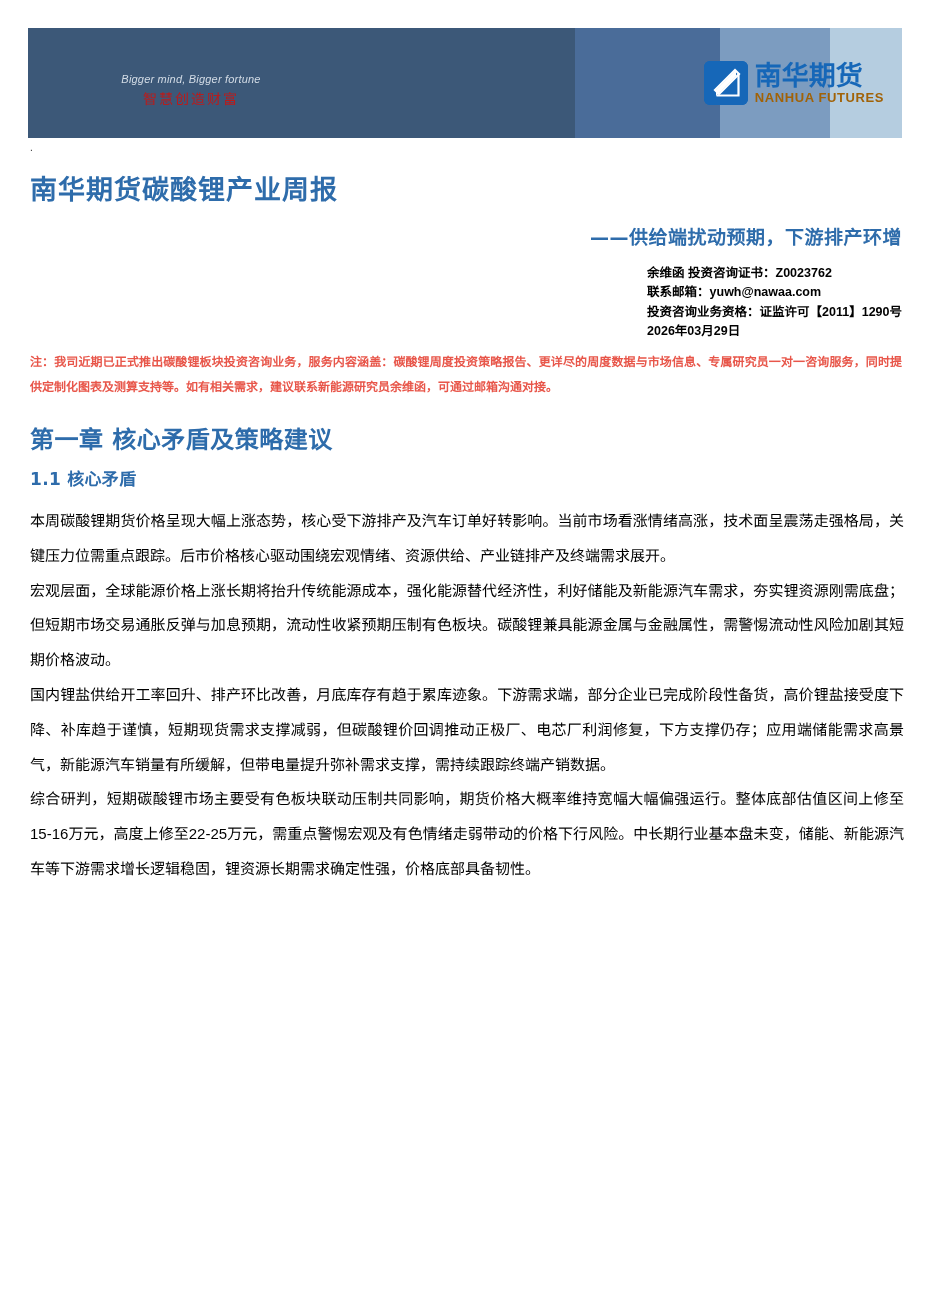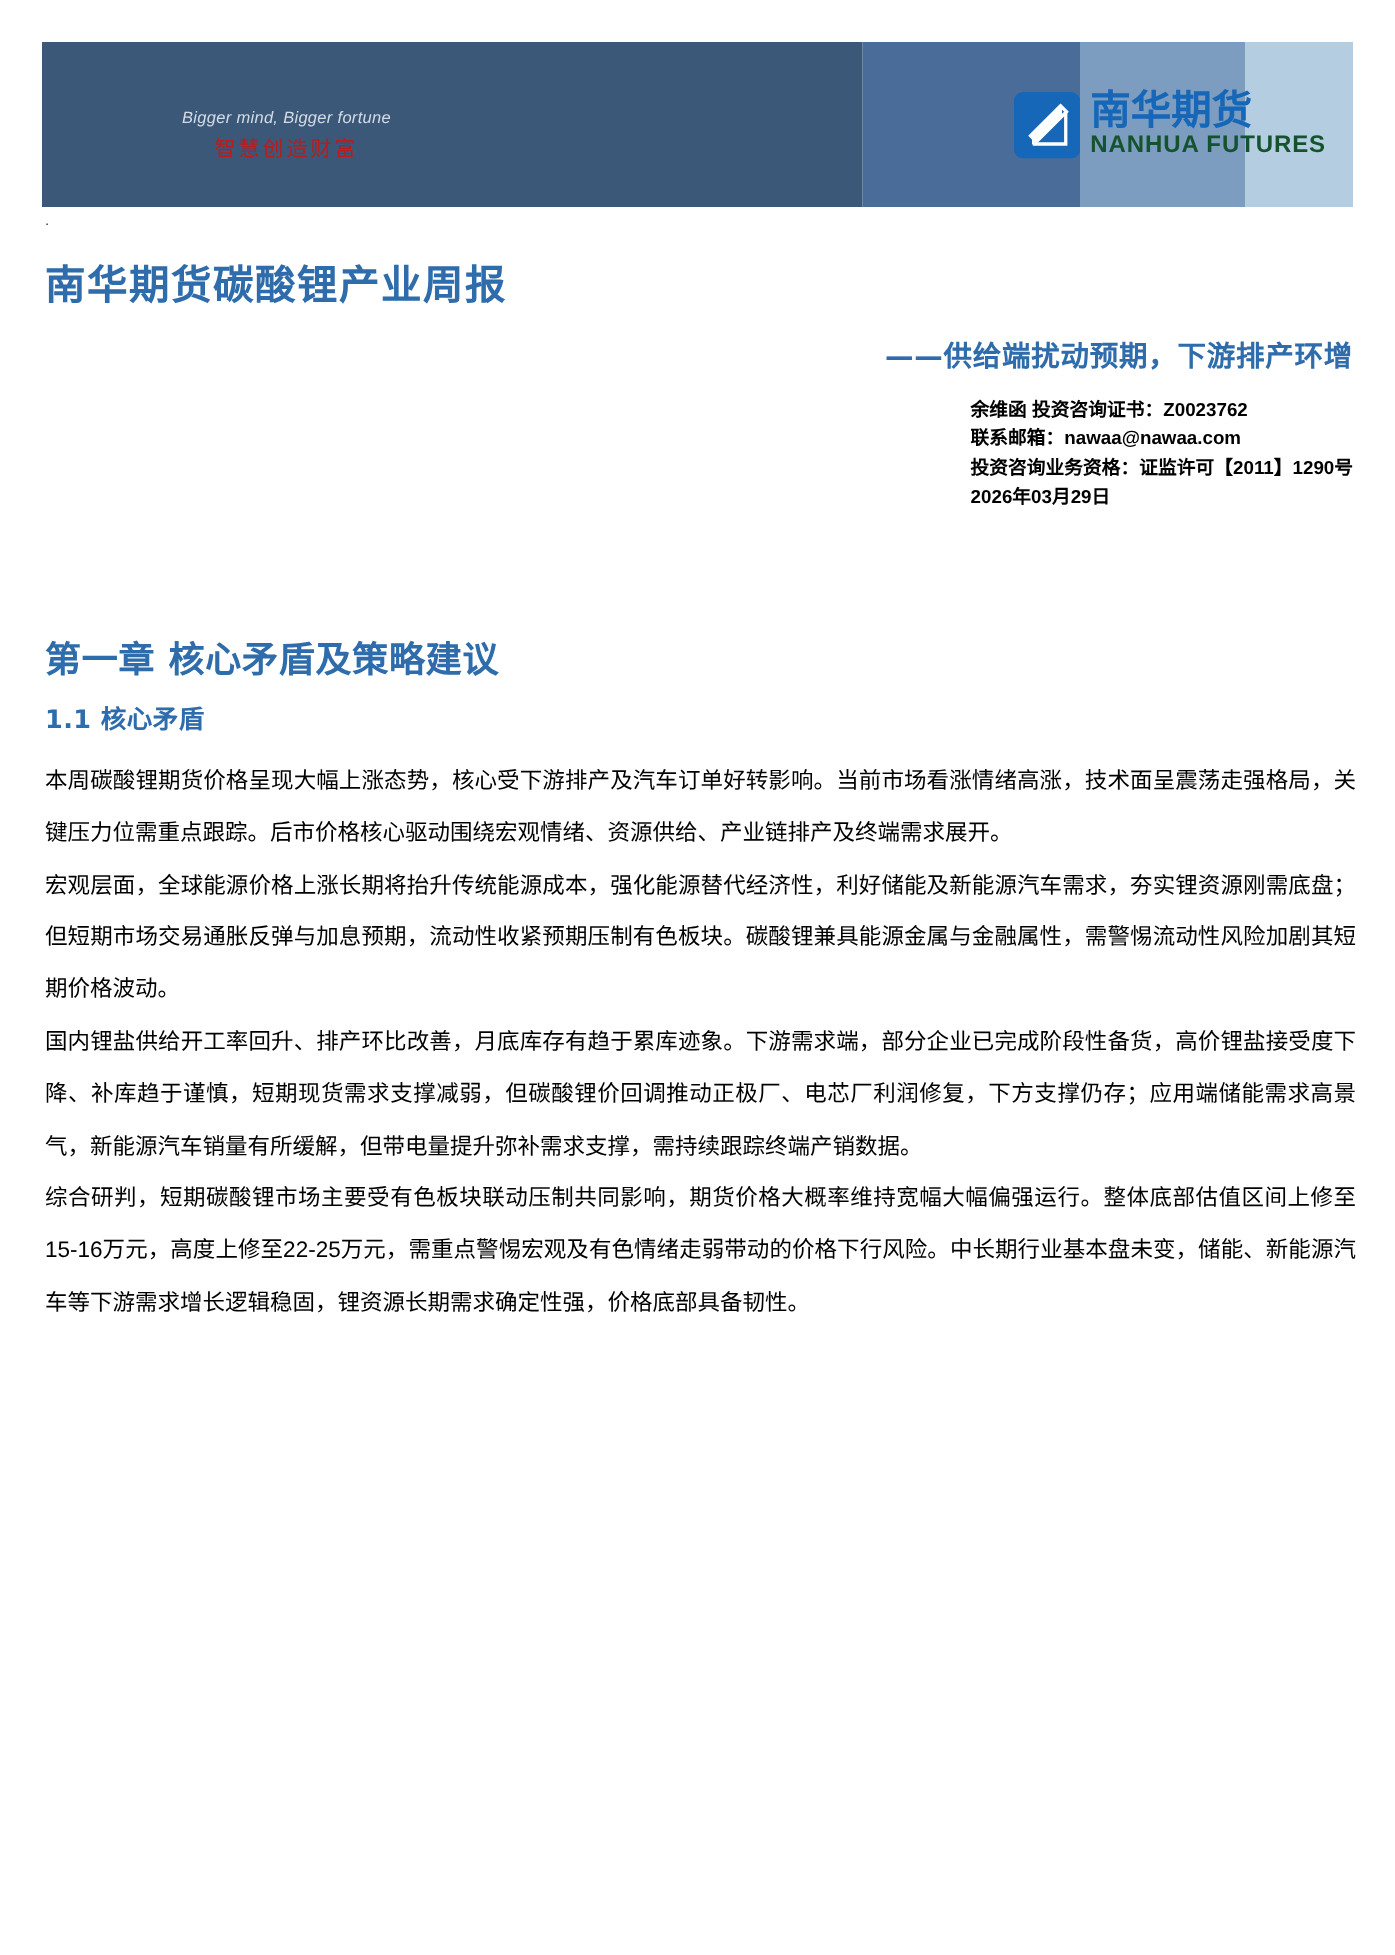--- a/index.html
+++ b/index.html
@@ -92,23 +92,23 @@
   .logo-cn {
     display: block;
     font-size: 27px;
     font-weight: 700;
     color: #1667b8;
     letter-spacing: 0px;
     font-family: "DejaVu Sans", "Liberation Sans", sans-serif;
   }
   .logo-en {
     display: block;
-    font-size: 16px;
-    font-weight: 700;
-    color: #14532d;
+    font-size: 13px;
+    font-weight: 700;
+    color: #a16207;
     letter-spacing: .6px;
     margin-top: 2px;
   }
 
   .header-dot {
     position: absolute;
     left: 30px;
     top: 143px;
     font-size: 10px;
     color: #333;
@@ -233,25 +233,26 @@
     </div>
   </div>
 
   <div class="header-dot">.</div>
 
   <div class="doc-title">南华期货碳酸锂产业周报</div>
   <div class="doc-subtitle">——供给端扰动预期，下游排产环增</div>
 
   <div class="contact">
     <div>余维函 投资咨询证书：Z0023762</div>
-    <div>联系邮箱：nawaa@nawaa.com</div>
+    <div>联系邮箱：yuwh@nawaa.com</div>
     <div>投资咨询业务资格：证监许可【2011】1290号</div>
     <div>2026年03月29日</div>
   </div>
 
+  <div class="note">注：我司近期已正式推出碳酸锂板块投资咨询业务，服务内容涵盖：碳酸锂周度投资策略报告、更详尽的周度数据与市场信息、专属研究员一对一咨询服务，同时提供定制化图表及测算支持等。如有相关需求，建议联系新能源研究员余维函，可通过邮箱沟通对接。</div>
 
   <div class="chapter">第一章 核心矛盾及策略建议</div>
   <div class="subchapter">1.1 核心矛盾</div>
 
   <div class="body-copy">
     <p>本周碳酸锂期货价格呈现大幅上涨态势，核心受下游排产及汽车订单好转影响。当前市场看涨情绪高涨，技术面呈震荡走强格局，关键压力位需重点跟踪。后市价格核心驱动围绕宏观情绪、资源供给、产业链排产及终端需求展开。</p>
     <p>宏观层面，全球能源价格上涨长期将抬升传统能源成本，强化能源替代经济性，利好储能及新能源汽车需求，夯实锂资源刚需底盘；但短期市场交易通胀反弹与加息预期，流动性收紧预期压制有色板块。碳酸锂兼具能源金属与金融属性，需警惕流动性风险加剧其短期价格波动。</p>
     <p>国内锂盐供给开工率回升、排产环比改善，月底库存有趋于累库迹象。下游需求端，部分企业已完成阶段性备货，高价锂盐接受度下降、补库趋于谨慎，短期现货需求支撑减弱，但碳酸锂价回调推动正极厂、电芯厂利润修复，下方支撑仍存；应用端储能需求高景气，新能源汽车销量有所缓解，但带电量提升弥补需求支撑，需持续跟踪终端产销数据。</p>
     <p>综合研判，短期碳酸锂市场主要受有色板块联动压制共同影响，期货价格大概率维持宽幅大幅偏强运行。整体底部估值区间上修至15-16万元，高度上修至22-25万元，需重点警惕宏观及有色情绪走弱带动的价格下行风险。中长期行业基本盘未变，储能、新能源汽车等下游需求增长逻辑稳固，锂资源长期需求确定性强，价格底部具备韧性。</p>
   </div>

